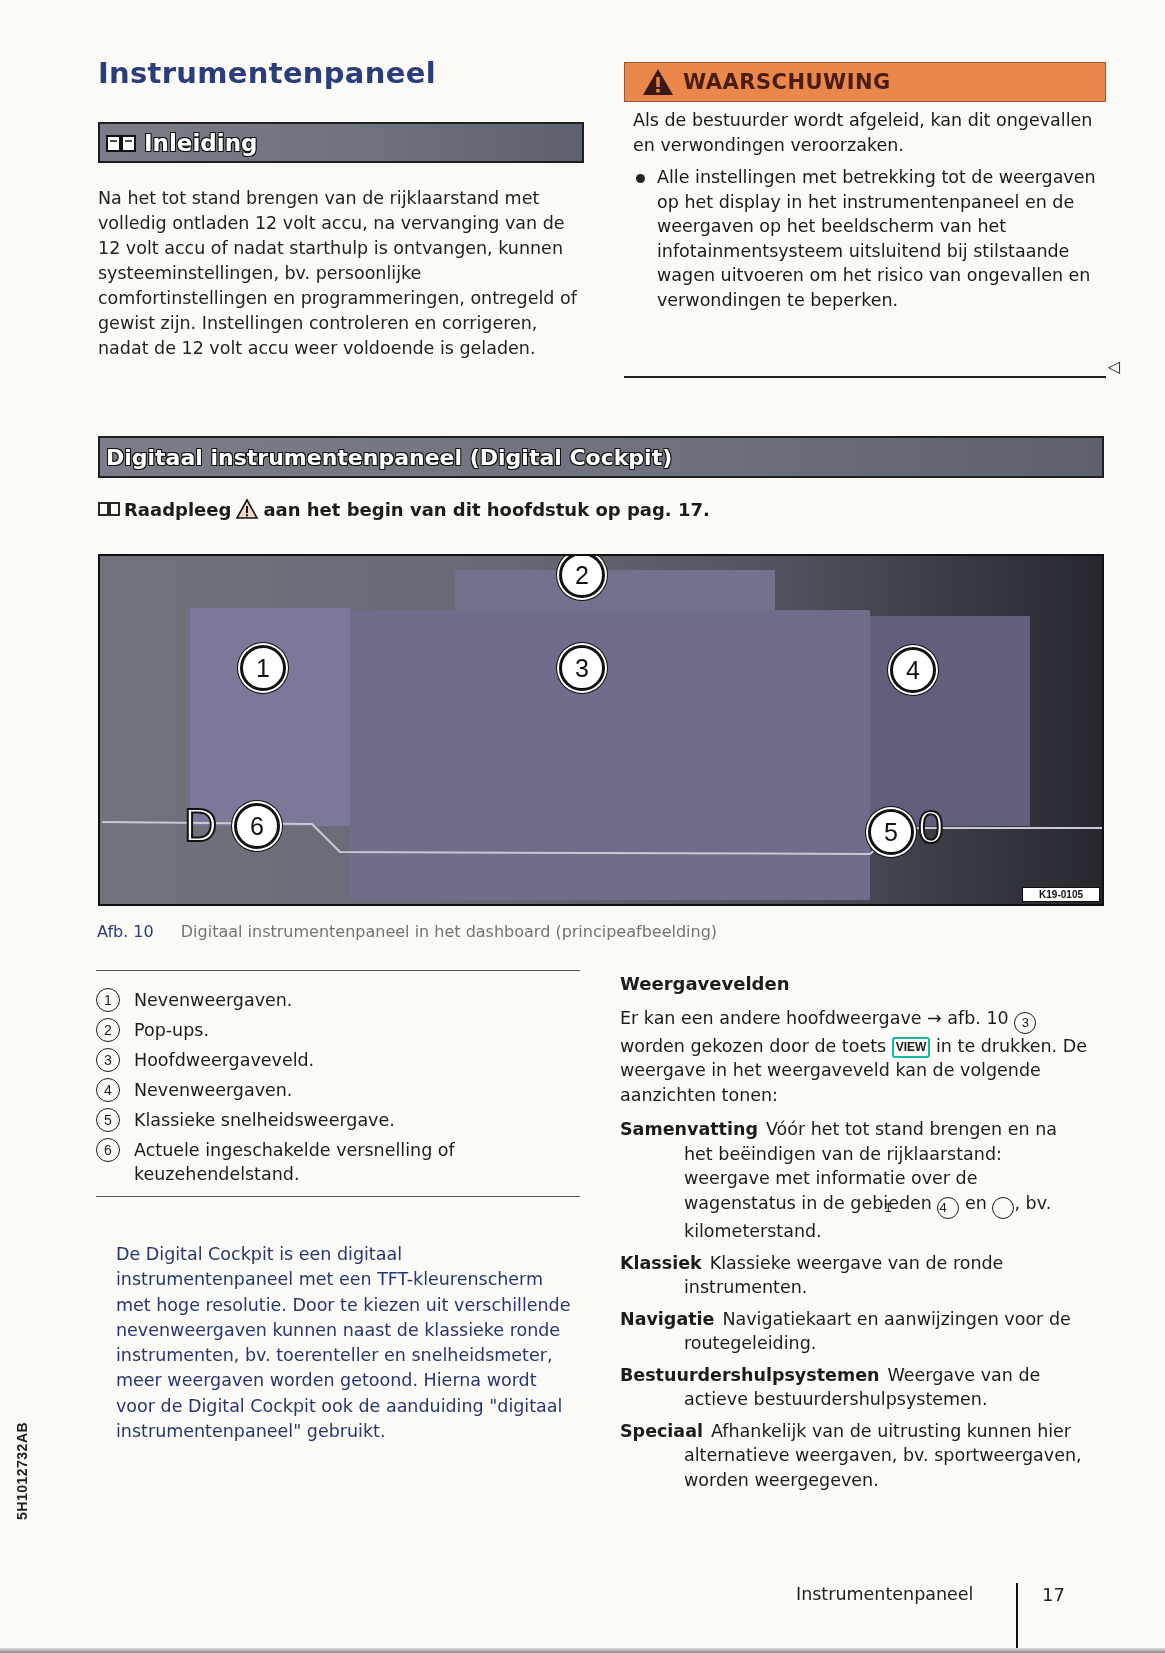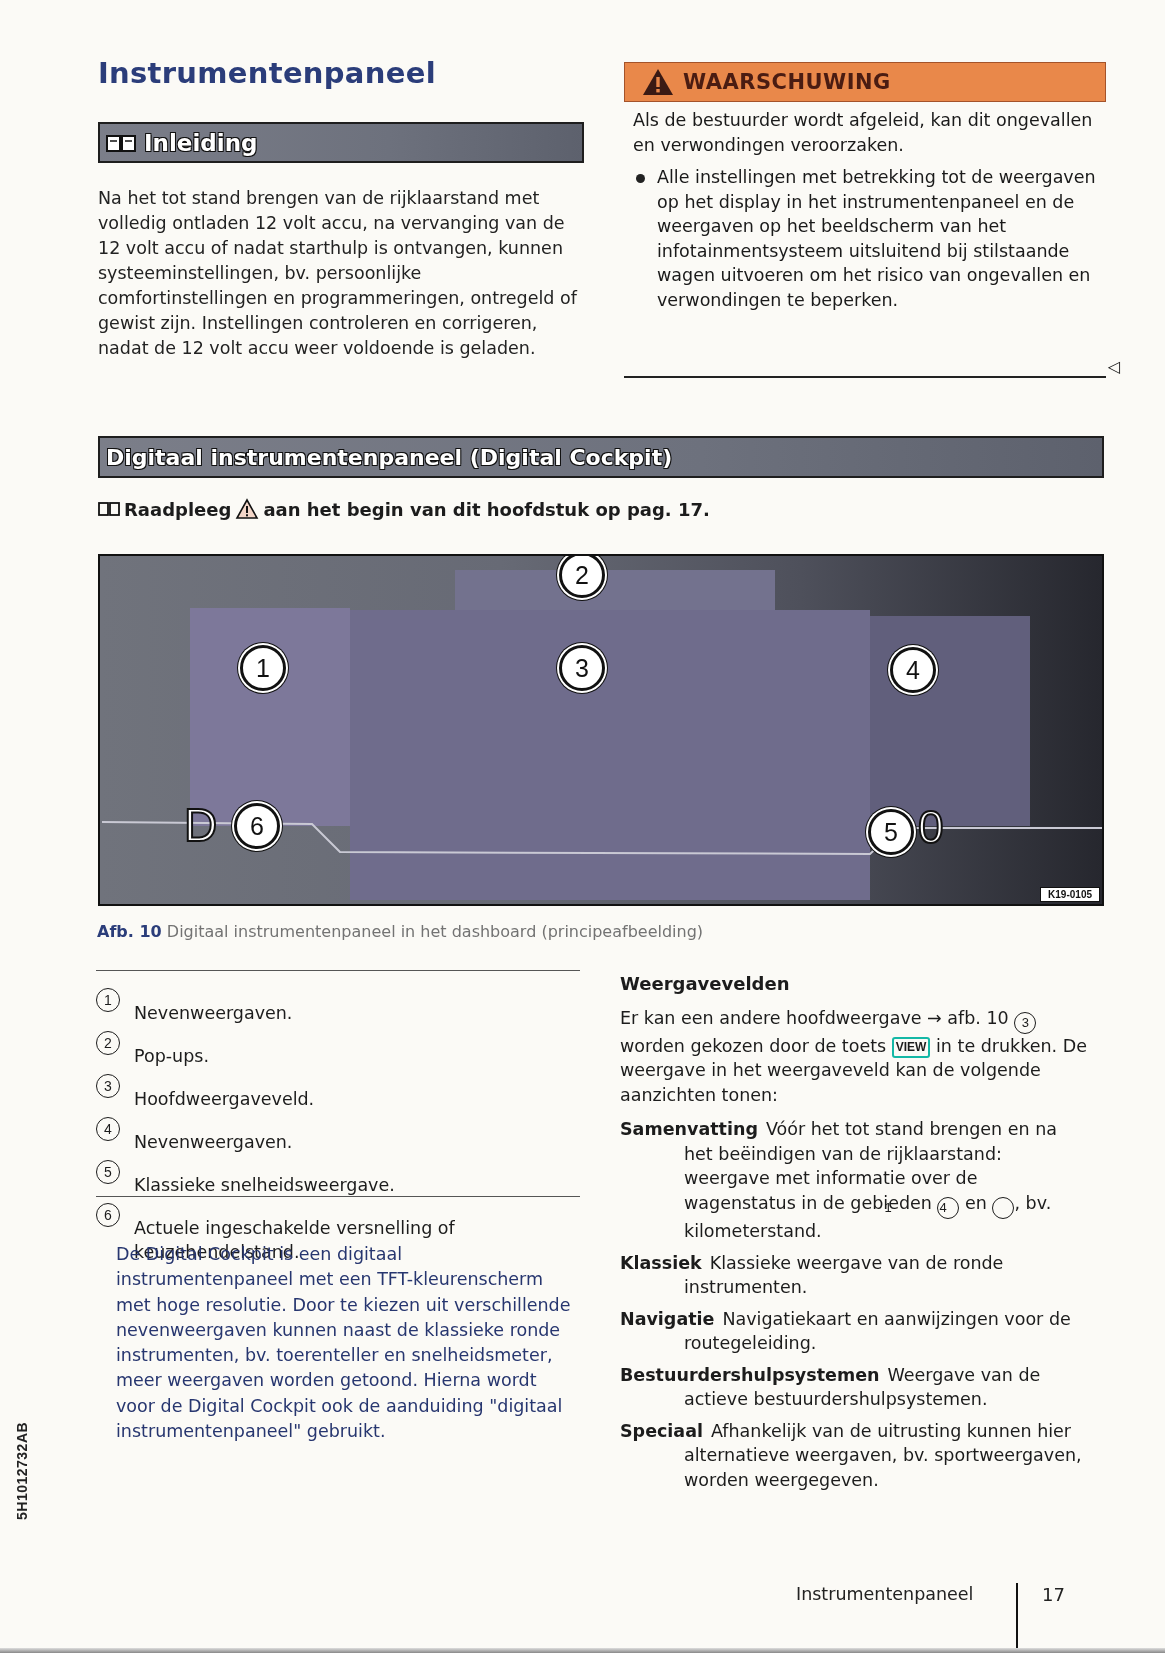--- a/index.html
+++ b/index.html
@@ -63,38 +63,38 @@
     background: #fff; border: 3px solid #111; box-shadow: 0 0 0 2px #fff, 0 0 0 3px #111;
     display: flex; align-items: center; justify-content: center;
     font-size: 25px; color: #111; font-family: "Liberation Sans", sans-serif;
   }
   .gear-letter, .speed-value {
     position: absolute; font-size: 46px; color: #fff; font-family: "Liberation Sans", sans-serif;
     -webkit-text-stroke: 2px #111; font-weight: normal;
   }
   .fig-code {
     position: absolute; right: 2px; bottom: 2px; background: #fff; color: #111;
-    font-size: 10px; font-weight: bold; padding: 1px 7px; border: 1px solid #111;
+    font-size: 10px; font-weight: bold; padding: 1px 16px; border: 1px solid #111;
     font-family: "Liberation Sans", sans-serif;
   }
 
   .caption { left: 97px; top: 922px; font-size: 16px; color: #2b3d7a; }
-  .caption .fig-num { font-weight: bold; margin-right: 0; }
+  .caption .fig-num { font-weight: normal; margin-right: 22px; }
   .caption .fig-text { color: #737373; }
 
   .legend-rule { height: 1px; background: #555; }
   .legend-list { left: 96px; top: 985px; width: 480px; font-size: 17.5px; line-height: 30.5px; color: #1c1c1c; }
   .legend-item { display: flex; align-items: flex-start; }
   .num-circle {
     display: inline-flex; width: 24px; height: 24px; border-radius: 50%;
     border: 1.8px solid #1c1c1c; align-items: center; justify-content: center;
     font-size: 14px; margin-right: 14px; margin-top: 3px; flex-shrink: 0;
     font-family: "Liberation Sans", sans-serif;
   }
-  .legend-item .txt { line-height: 24px; margin-top: 16px; margin-bottom: 3px; }
+  .legend-item .txt { line-height: 24px; margin-top: 3px; margin-bottom: 3px; }
 
   .blue-note { left: 116px; top: 1242px; width: 456px; font-size: 17.5px; line-height: 25.3px; color: #27366f; }
 
   .right-col { left: 620px; top: 972px; width: 470px; font-size: 17.5px; line-height: 24.5px; color: #1c1c1c; }
   .right-col h3 { font-size: 18px; font-weight: bold; margin-bottom: 9px; }
   .right-col .para { margin-bottom: 10px; }
   .inline-circle {
     display: inline-flex; width: 22px; height: 22px; border-radius: 50%;
     border: 1.8px solid #1c1c1c; align-items: center; justify-content: center;
     font-size: 13px; vertical-align: -3px; font-family: "Liberation Sans", sans-serif;

